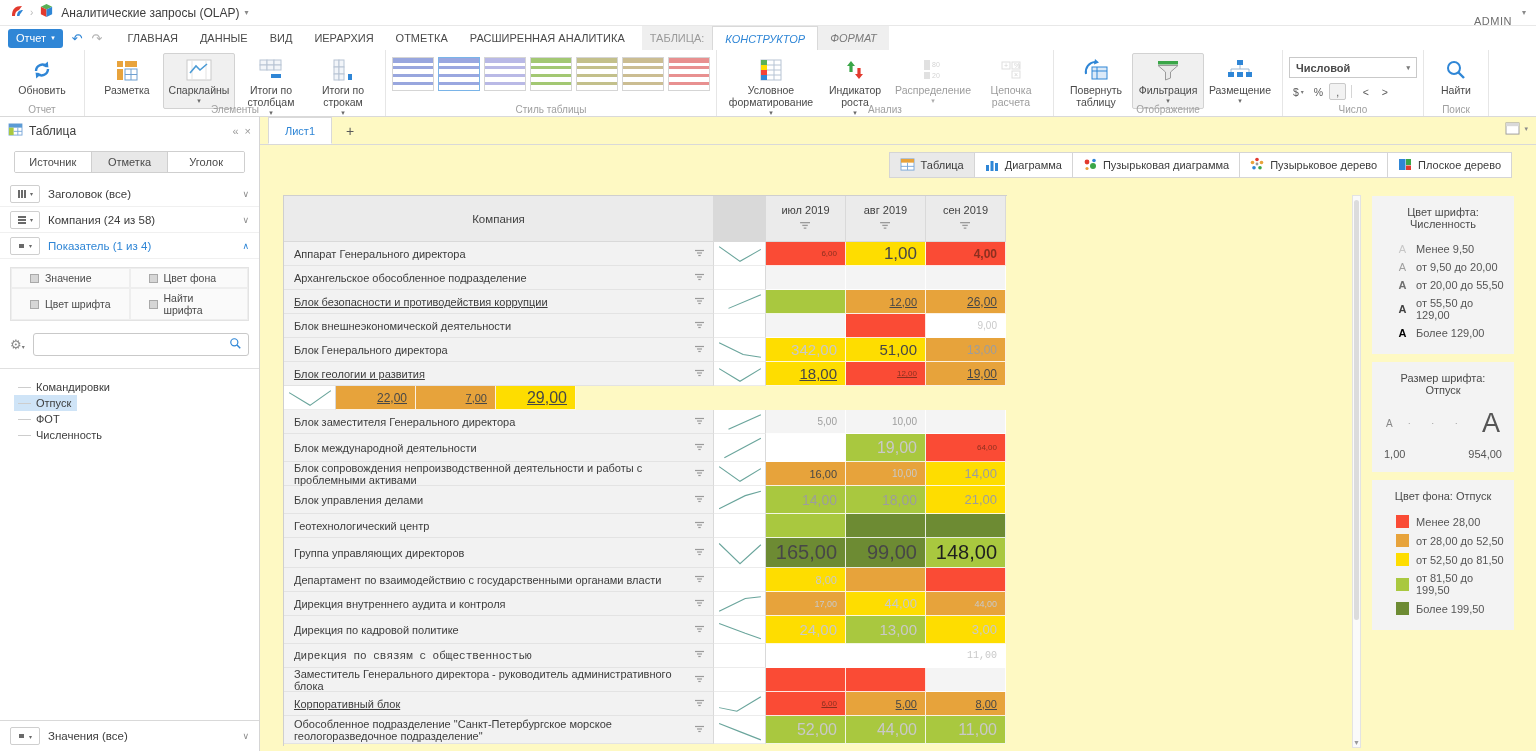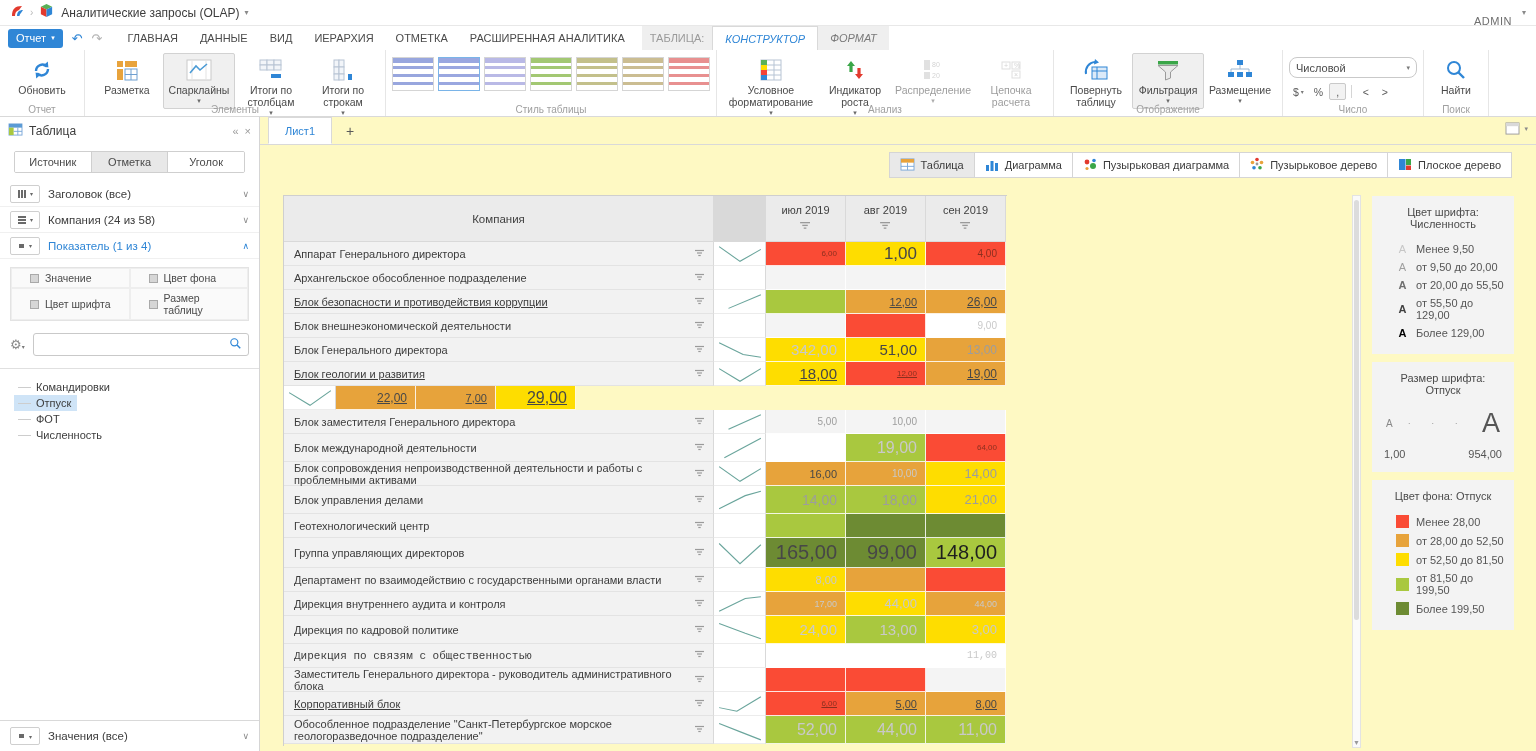--- a/index.html
+++ b/index.html
@@ -36,21 +36,21 @@
   .rbtn { width:72px; display:flex; flex-direction:column; align-items:center; padding:3px 2px; cursor:pointer; border:1px solid transparent; border-radius:2px; }
   .rbtn.sel { background:#f0f0f0; border-color:#d2d2d2; }
   .rbtn.dis { opacity:.55; cursor:default; }
   .ricon { height:26px; display:flex; align-items:center; justify-content:center; }
   .rlabel { font-size:10.5px; color:#4a4a4a; text-align:center; line-height:1.15; margin-top:1px; }
   .rcaret { font-size:7px; color:#6a6a6a; margin-top:1px; }
   #gallery { display:flex; gap:4px; align-items:center; padding-top:4px; }
   .thumb { width:42px; height:34px; border:1px solid #d5d5d5; background:#fff; cursor:pointer; }
   .thumb.sel { border:1px solid #7ab4e8; }
   .numcol { display:flex; flex-direction:column; gap:5px; padding-top:4px; }
-  .numdd { width:128px; height:21px; border:1px solid #c9c9c9; border-radius:8px; background:#fff; display:flex; align-items:center; justify-content:space-between; padding:0 6px; font-size:11px; color:#4a4a4a; cursor:pointer; }
+  .numdd { width:128px; height:21px; border:1px solid #c9c9c9; border-radius:0; background:#fff; display:flex; align-items:center; justify-content:space-between; padding:0 6px; font-size:11px; color:#4a4a4a; cursor:pointer;font-weight:bold; }
   .numdd .ddcaret { font-size:7px; color:#7a7a7a; }
   .numbtns { display:flex; align-items:center; gap:2px; }
   .nb { min-width:17px; height:17px; display:flex; align-items:center; justify-content:center; font-size:10.5px; color:#5a5a5a; cursor:pointer; border:1px solid transparent; border-radius:2px; padding:0 3px; }
   .nb .caret { font-size:6px; margin-left:2px; color:#7a7a7a; }
   .nb-sel { border-color:#c9c9c9; background:#f2f2f2; }
   .nbsep { width:1px; height:13px; background:#d5d5d5; margin:0 3px; }
 
   
   #leftpanel { position:absolute; left:0; top:117px; width:260px; height:634px; background:#fff; border-right:1px solid #d5d5d5; }
   #lp-header { height:27px; display:flex; align-items:center; padding:0 8px; gap:6px; }
@@ -476,21 +476,21 @@
         <div class="markcell">
           <span class="cbx"></span>
           <span class="marklabel">Цвет фона</span>
         </div>
         <div class="markcell">
           <span class="cbx"></span>
           <span class="marklabel">Цвет шрифта</span>
         </div>
         <div class="markcell">
           <span class="cbx"></span>
-          <span class="marklabel">Размер таблицу</span>
+          <span class="marklabel">Найти шрифта</span>
         </div>
       </div>
     <div id="searchrow">
       <span id="gear">⚙<span class="caret">▾</span></span>
       <div id="searchbox">
         <input placeholder="" style="">
         <span>
           <svg width="13" height="13" viewBox="0 0 22 22">
               <circle cx="9" cy="9" r="6" fill="none" stroke="#2f86d6" stroke-width="2"></circle>
               <line x1="13.5" y1="13.5" x2="19" y2="19" stroke="#2f86d6" stroke-width="2.4"></line>
@@ -631,21 +631,21 @@
               <polyline points="3,3 23,19 43,6" fill="none" stroke="#6aa59c" stroke-width="1.1"></polyline>
             </svg>
           </div>
           <div class="tc td-val" style="background: rgb(250, 75, 53);">
             <span style="font-size: 8px; color: rgb(140, 47, 31);">6,00</span>
           </div>
           <div class="tc td-val" style="background: rgb(254, 221, 0);">
             <span style="font-size: 17px; color: rgb(71, 71, 71);">1,00</span>
           </div>
           <div class="tc td-val" style="background: rgb(250, 75, 53);">
-            <span style="font-size: 10px; color: rgb(140, 47, 31);">4,00</span>
+            <span style="font-size: 12px; color: rgb(140, 47, 31); font-weight: bold;">4,00</span>
           </div>
         </div>
         <div class="trow" style="height: 24px;">
           <div class="tc td-label">
             <span class="lbl">Архангельское обособленное подразделение</span>
             <span><svg class="funnel" width="11" height="9" viewBox="0 0 11 9">
                 <g stroke="#9a9a9a" stroke-width="1.2">
                   <line x1="1" y1="1.5" x2="10" y2="1.5"></line>
                   <line x1="3" y1="4" x2="8" y2="4"></line>
                   <line x1="4.3" y1="6.5" x2="6.7" y2="6.5"></line>

